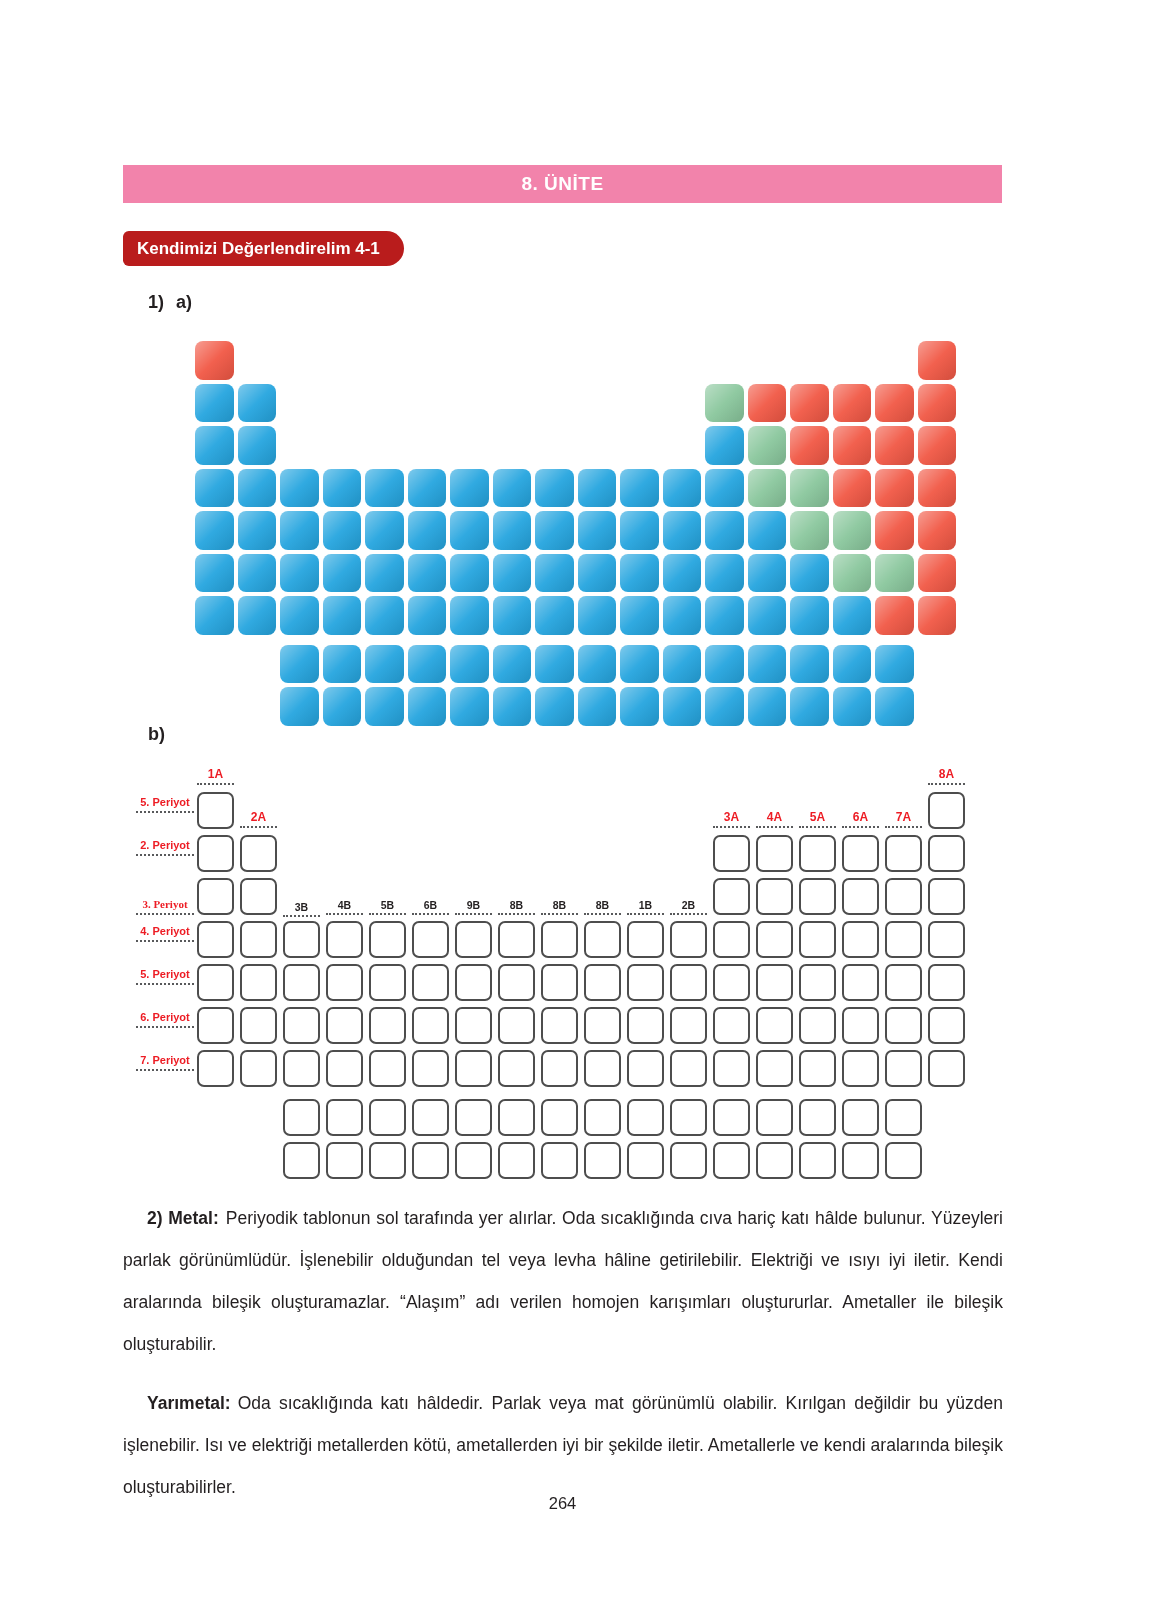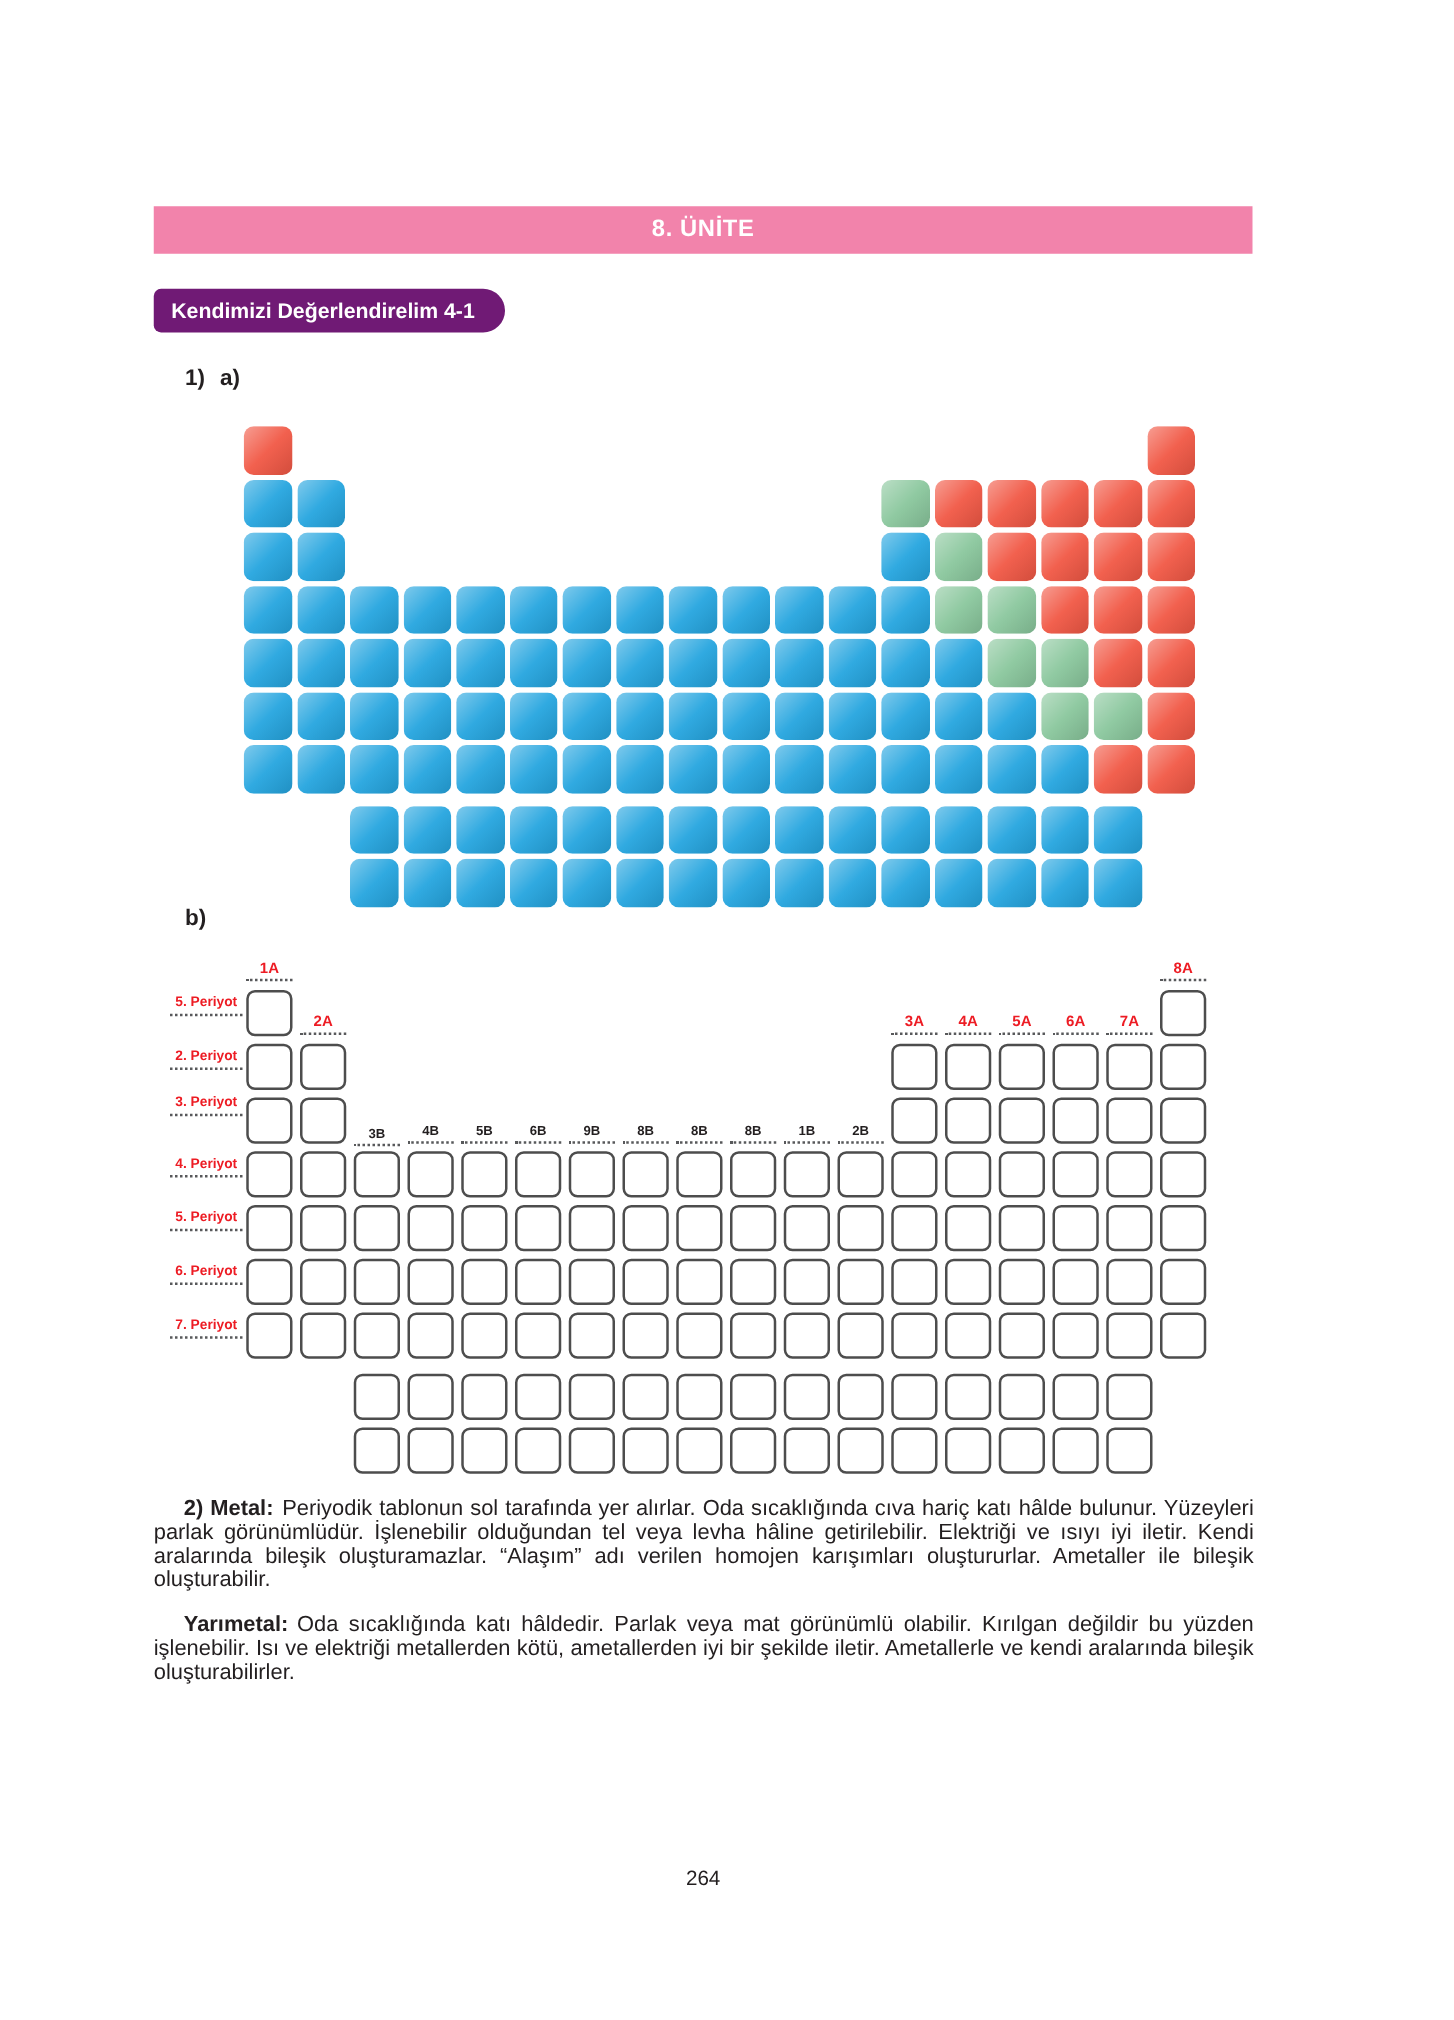--- a/index.html
+++ b/index.html
@@ -42,38 +42,38 @@
   }
   .group-label {
     position:absolute; width:37px; text-align:center;
     padding-bottom:2px; border-bottom:2px dotted #6D6E71;
   }
   .a-label { font-size:12px; font-weight:bold; }
   .b-label { font-size:10.5px; font-weight:bold; }
 
   .bodytext {
     position:absolute; left:123px; top:1197px; width:880px;
-    font-size:17.5px; line-height:19px; text-align:justify;
+    font-size:17.5px; line-height:42px; text-align:justify;
   }
   .bodytext p { text-indent:24px; }
   .bodytext p + p { margin-top:17px; }
   .bodytext b { margin-right:7px; }
   .page-number {
     position:absolute; left:123px; top:1494px; width:879px;
     text-align:center; font-size:16.5px;
   }
 </style>
 </head>
 <body>
 
 <div class="unit-bar" style="background-color: rgb(242, 131, 171);">
   <span>8. ÜNİTE</span>
 </div>
 
-<div class="badge" style="background-color: #701a75;">
+<div class="badge" style="background-color: #b91c1c;">
   <span>Kendimizi Değerlendirelim 4-1</span>
 </div>
 
 <div class="q-label" style="left:148px; top:292px;">
   <b>1)</b><b>a)</b>
 </div>
 
 <div id="colored-table" class="ptable" style="left:195px; top:341px; width:790px; height:400px;">
     <div class="pcell" style="left: 0px; top: 0px; width: 38.5px; height: 38.5px; background-color: rgb(241, 88, 69);"></div>
     <div class="pcell" style="left: 722.5px; top: 0px; width: 38.5px; height: 38.5px; background-color: rgb(241, 88, 69);"></div>
@@ -317,21 +317,21 @@
     <div class="ecell" style="left: 454px; top: 377px;"></div>
     <div class="ecell" style="left: 497px; top: 377px;"></div>
     <div class="ecell" style="left: 540px; top: 377px;"></div>
     <div class="ecell" style="left: 583px; top: 377px;"></div>
     <div class="ecell" style="left: 626px; top: 377px;"></div>
     <div class="ecell" style="left: 669px; top: 377px;"></div>
     <div class="ecell" style="left: 712px; top: 377px;"></div>
     <div class="ecell" style="left: 755px; top: 377px;"></div>
     <div class="period-label" style="top: 31px; color: rgb(237, 28, 36); border-bottom-color: rgb(88, 89, 91);">5. Periyot</div>
     <div class="period-label" style="top: 74px; color: rgb(237, 28, 36); border-bottom-color: rgb(88, 89, 91);">2. Periyot</div>
-    <div class="period-label" style="top: 111px; color: rgb(237, 28, 36); border-bottom-color: rgb(88, 89, 91);">3. Periyot</div>
+    <div class="period-label" style="top: 133px; color: rgb(237, 28, 36); border-bottom-color: rgb(88, 89, 91); font-family: Liberation Serif, serif;">3. Periyot</div>
     <div class="period-label" style="top: 160px; color: rgb(237, 28, 36); border-bottom-color: rgb(88, 89, 91);">4. Periyot</div>
     <div class="period-label" style="top: 203px; color: rgb(237, 28, 36); border-bottom-color: rgb(88, 89, 91);">5. Periyot</div>
     <div class="period-label" style="top: 246px; color: rgb(237, 28, 36); border-bottom-color: rgb(88, 89, 91);">6. Periyot</div>
     <div class="period-label" style="top: 289px; color: rgb(237, 28, 36); border-bottom-color: rgb(88, 89, 91);">7. Periyot</div>
     <div class="group-label a-label" style="left: 67px; top: 2px; color: rgb(237, 28, 36); border-bottom-color: rgb(88, 89, 91);">1A</div>
     <div class="group-label a-label" style="left: 798px; top: 2px; color: rgb(237, 28, 36); border-bottom-color: rgb(88, 89, 91);">8A</div>
     <div class="group-label a-label" style="left: 110px; top: 45px; color: rgb(237, 28, 36); border-bottom-color: rgb(88, 89, 91);">2A</div>
     <div class="group-label a-label" style="left: 583px; top: 45px; color: rgb(237, 28, 36); border-bottom-color: rgb(88, 89, 91);">3A</div>
     <div class="group-label a-label" style="left: 626px; top: 45px; color: rgb(237, 28, 36); border-bottom-color: rgb(88, 89, 91);">4A</div>
     <div class="group-label a-label" style="left: 669px; top: 45px; color: rgb(237, 28, 36); border-bottom-color: rgb(88, 89, 91);">5A</div>

